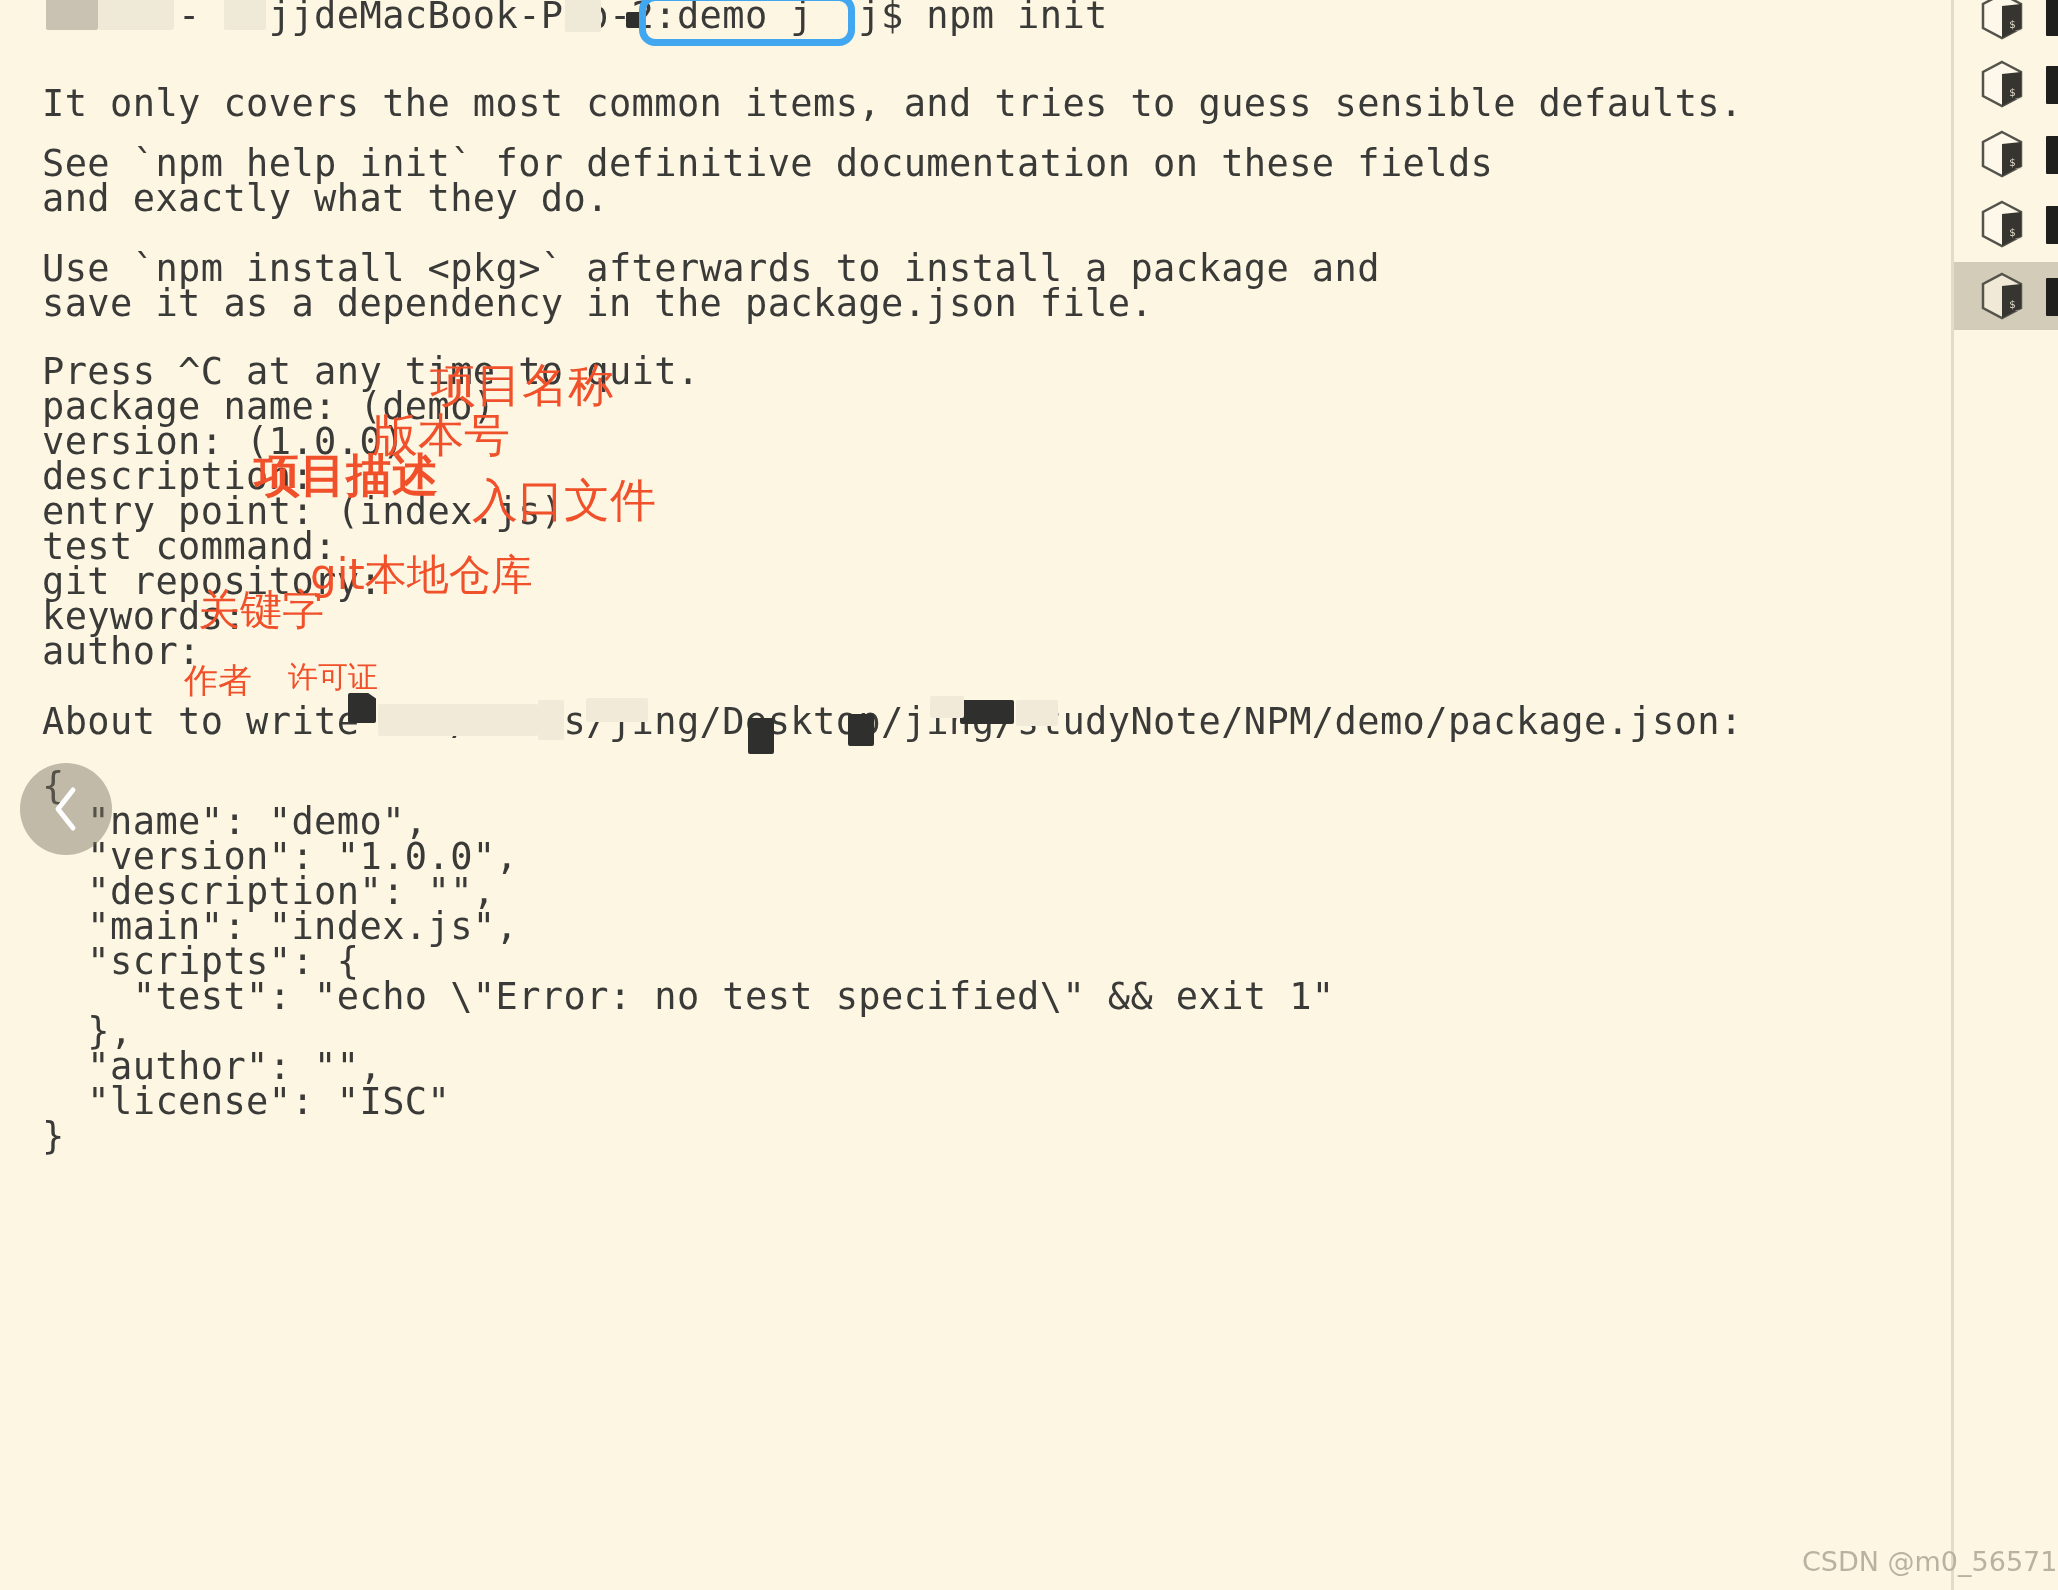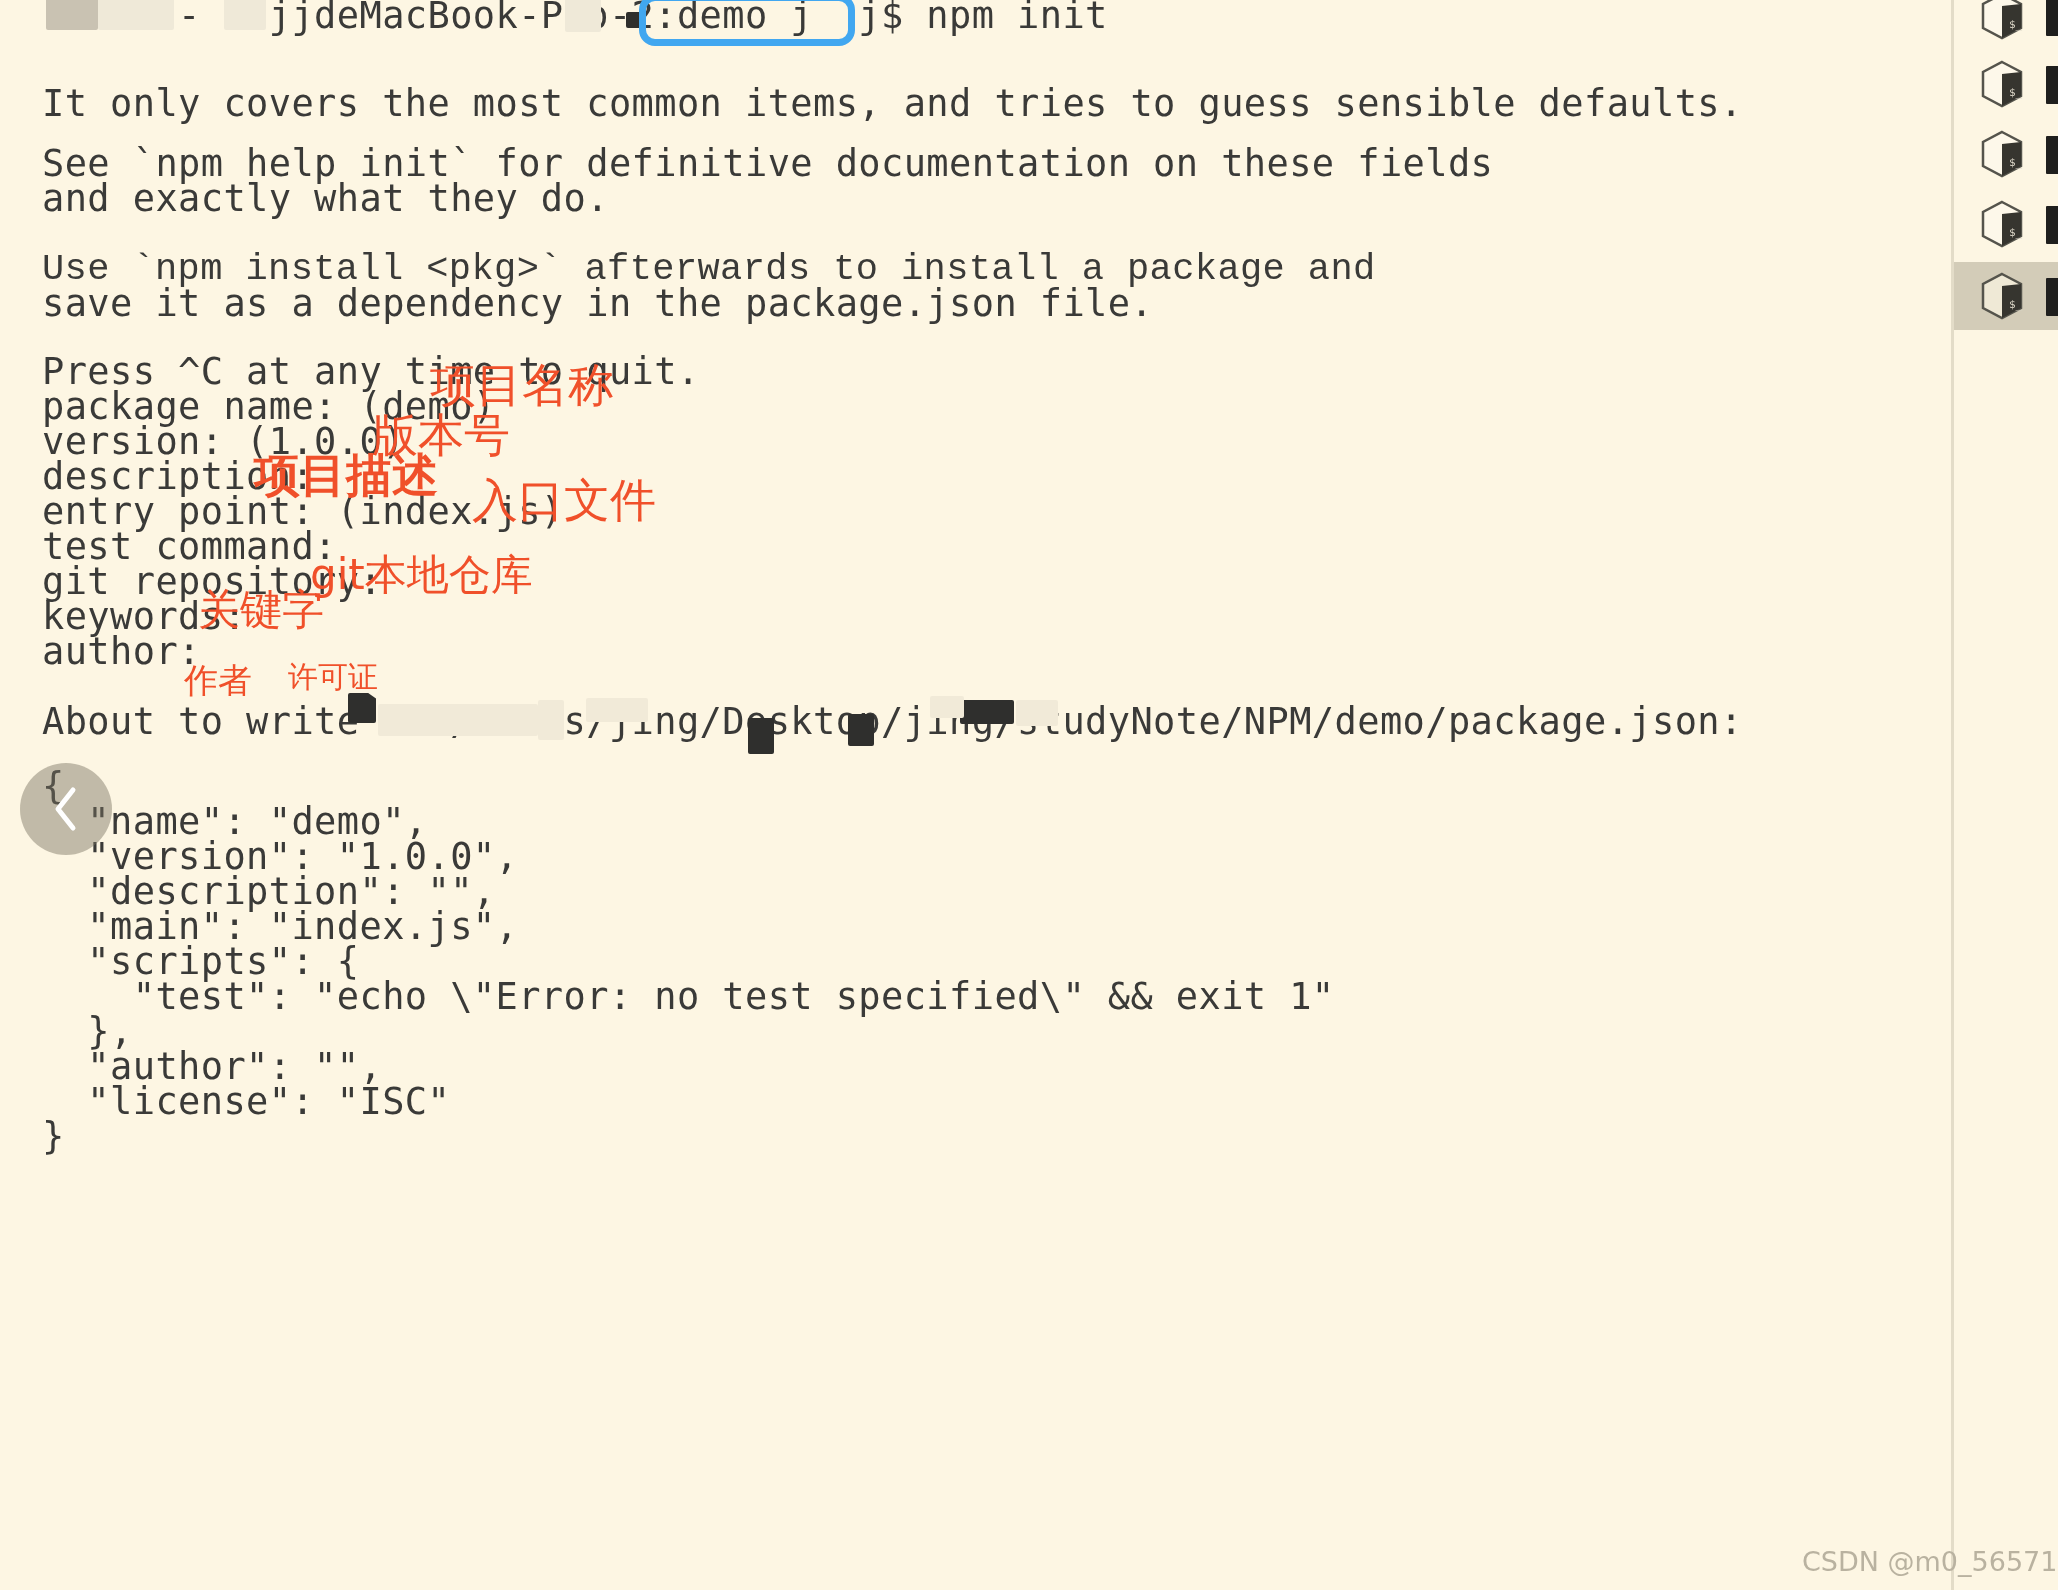--- a/index.html
+++ b/index.html
@@ -92,21 +92,21 @@
 <div id="stage">
 
   <div class="term">
 
     <div class="tline" style="top:-6px;">  -  --  -jjdeMacBook-Pro-2:demo j  j$ npm init</div>
     <div class="tline" style="top:82px;">It only covers the most common items, and tries to guess sensible defaults.</div>
     <div class="tline" style="top:126px;"></div>
     <div class="tline" style="top:142px;">See `npm help init` for definitive documentation on these fields</div>
     <div class="tline" style="top:177px;">and exactly what they do.</div>
     <div class="tline" style="top:212px;"></div>
-    <div class="tline" style="top:247px;font-family:Liberation Mono, monospace;">Use `npm install &lt;pkg&gt;` afterwards to install a package and</div>
+    <div class="tline" style="top:247px;">Use `npm install &lt;pkg&gt;` afterwards to install a package and</div>
     <div class="tline" style="top:282px;">save it as a dependency in the package.json file.</div>
     <div class="tline" style="top:317px;"></div>
     <div class="tline" style="top:350px;">Press ^C at any time to quit.</div>
     <div class="tline" style="top:385px;">package name: (demo)</div>
     <div class="tline" style="top:420px;">version: (1.0.0)</div>
     <div class="tline" style="top:455px;">description:</div>
     <div class="tline" style="top:490px;">entry point: (index.js)</div>
     <div class="tline" style="top:525px;">test command:</div>
     <div class="tline" style="top:560px;">git repository:</div>
     <div class="tline" style="top:595px;">keywords:</div>

